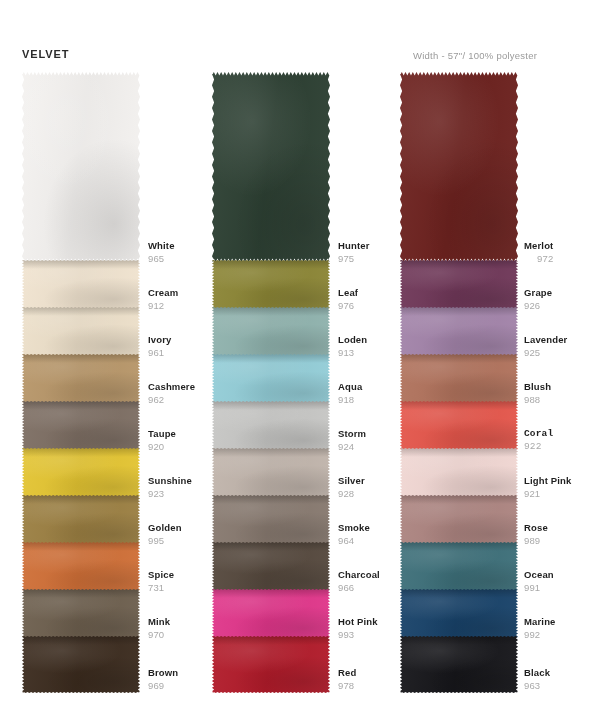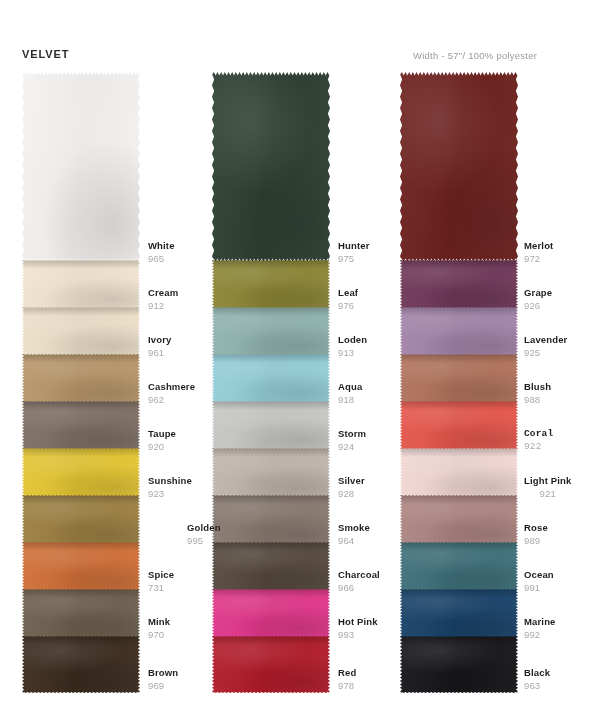--- a/index.html
+++ b/index.html
@@ -243,21 +243,21 @@
       </div>
       <div class="label" style="top: 471px; z-index: 50;">
         <span class="name">Sunshine</span>
         <span class="code">923</span>
       </div>
       <div class="swatch" style="top: 491px; height: 49px; z-index: 7;">
         <div class="fabric" style="background-color: rgb(155, 127, 66);">
           <div class="shade"></div>
         </div>
       </div>
-      <div class="label" style="top: 518px; z-index: 50; margin-left: 39px;">
+      <div class="label" style="top: 518px; z-index: 50;">
         <span class="name">Golden</span>
         <span class="code">995</span>
       </div>
       <div class="swatch" style="top: 538px; height: 49px; z-index: 8;">
         <div class="fabric" style="background-color: rgb(207, 111, 55);">
           <div class="shade"></div>
         </div>
       </div>
       <div class="label" style="top: 565px; z-index: 50;">
         <span class="name">Spice</span>
@@ -369,21 +369,21 @@
       </div>
       <div class="label" style="top: 663px; z-index: 50;">
         <span class="name">Red</span>
         <span class="code">978</span>
       </div>
     </div>
   <div class="column" id="col-2">
       <div class="swatch" style="top: 68px; height: 190px; z-index: 1;">
         <div class="fabric" style="background-color: rgb(109, 34, 31);"></div>
       </div>
-      <div class="label" style="top: 236px; z-index: 50;">
+      <div class="label" style="top: 236px; z-index: 50; text-align: right;">
         <span class="name">Merlot</span>
         <span class="code">972</span>
       </div>
       <div class="swatch" style="top: 256px; height: 49px; z-index: 2;">
         <div class="fabric" style="background-color: rgb(111, 55, 88);">
           <div class="shade"></div>
         </div>
       </div>
       <div class="label" style="top: 283px; z-index: 50;">
         <span class="name">Grape</span>
@@ -414,21 +414,21 @@
       </div>
       <div class="label" style="top: 424px; z-index: 50; font-family: Liberation Mono, monospace;">
         <span class="name">Coral</span>
         <span class="code">922</span>
       </div>
       <div class="swatch" style="top: 444px; height: 49px; z-index: 6;">
         <div class="fabric" style="background-color: rgb(240, 214, 210);">
           <div class="shade"></div>
         </div>
       </div>
-      <div class="label" style="top: 471px; z-index: 50; text-align: center;">
+      <div class="label" style="top: 471px; z-index: 50;">
         <span class="name">Light Pink</span>
         <span class="code">921</span>
       </div>
       <div class="swatch" style="top: 491px; height: 49px; z-index: 7;">
         <div class="fabric" style="background-color: rgb(172, 132, 128);">
           <div class="shade"></div>
         </div>
       </div>
       <div class="label" style="top: 518px; z-index: 50;">
         <span class="name">Rose</span>

